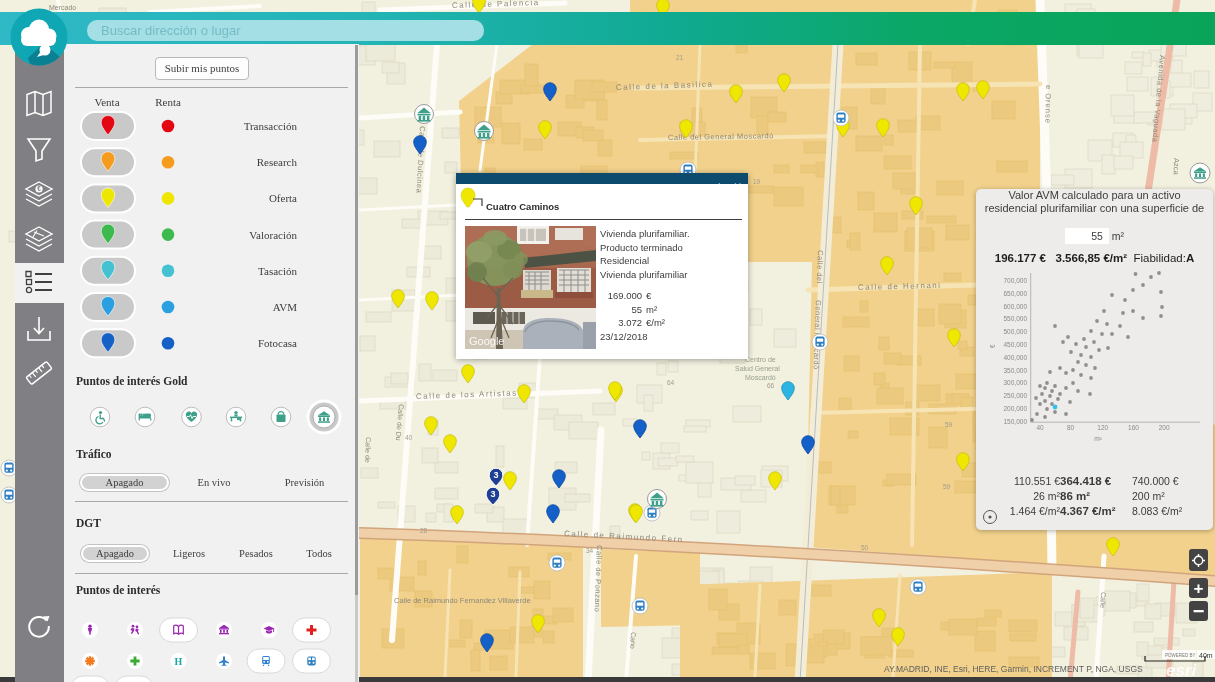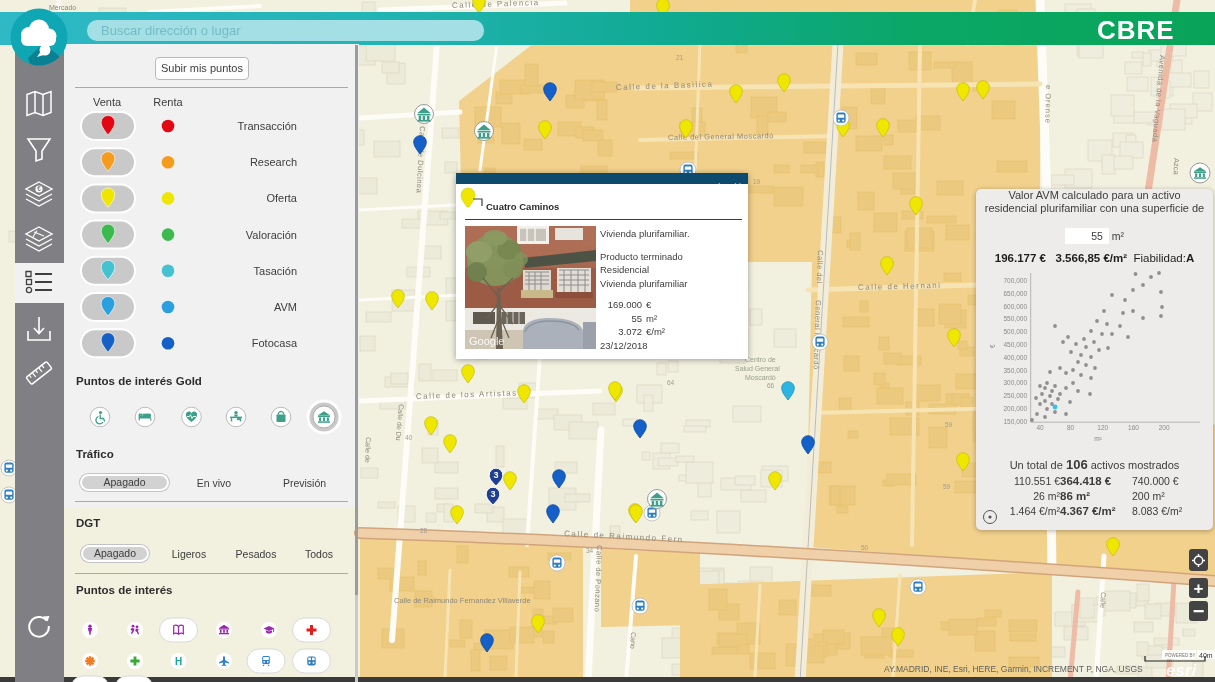--- a/index.html
+++ b/index.html
@@ -3,21 +3,21 @@
 *{margin:0;padding:0;box-sizing:border-box}
 html,body{width:1215px;height:682px;overflow:hidden;font-family:"Liberation Sans",sans-serif}
 #stage{position:relative;width:1215px;height:682px;overflow:hidden;background:#f2f0df}
 #mapc{position:absolute;left:0;top:0}
 #hdr{position:absolute;left:0;top:12px;width:1215px;height:33px;background:linear-gradient(90deg,#2fb9c6 0%,#23b4b6 30%,#10aa92 55%,#0ba767 75%,#09a458 100%)}
 #search{position:absolute;left:87px;top:8px;width:397px;height:21px;background:#a3dfe4;border-radius:10px;color:#74bcc5;font-size:13px;line-height:21px;padding-left:14px}
 #cbre{position:absolute;left:1097px;top:3px;width:110px;font-size:26px;font-weight:bold;color:#fff;letter-spacing:1px}
 #logo{position:absolute;left:9px;top:8px}
 #rail{position:absolute;left:15px;top:44px;width:49px;height:638px;background:#808084}
 #railsel{position:absolute;left:0;top:219px;width:49px;height:40px;background:#f1f1f1}
-#panel{position:absolute;left:64px;top:44px;width:295px;height:464px;background:#f1f1f1;font-family:Liberation Sans, sans-serif}
+#panel{position:absolute;left:64px;top:44px;width:295px;height:638px;background:#f1f1f1;font-family:Liberation Serif, serif}
 #sbar{position:absolute;left:355px;top:45px;width:3px;height:550px;background:#9b9b9b}
 #sbart{position:absolute;left:355px;top:595px;width:3px;height:87px;background:#c9c9c9}
 #subir{position:absolute;left:91px;top:13px;width:94px;height:23px;background:#fdfdfd;border:1px solid #b9b9b9;border-radius:4px;text-align:center;line-height:21px;font-size:11px;color:#3f3f3f}
 .sep{position:absolute;left:11px;width:273px;border-top:1px solid #a9a9a9}
 .colhead{position:absolute;text-align:center;font-size:11px;color:#3d3d3d}
 .head{position:absolute;left:12px;font-size:11.5px;font-weight:bold;color:#2d2d2d}
 .pillbtn{position:absolute;height:17px;background:#d2d2d2;border:2px solid #fff;border-radius:10px;box-shadow:0 0 0 1px #c2c2c2;text-align:center;font-size:10.5px;color:#3d3d3d;line-height:13px}
 .txtbtn{position:absolute;text-align:center;font-size:10.5px;color:#3d3d3d}
 #popup{position:absolute;left:456px;top:173px;width:292px;height:186px;border-radius:2px;box-shadow:0 1px 6px rgba(0,0,0,0.35)}
 #ptitle{position:absolute;left:0;top:0;width:292px;height:11px;background:#0c4a6e;color:#fff;font-size:8px;line-height:11px;padding:8px 6px;display:flex;justify-content:space-between}
@@ -801,21 +801,21 @@
 <ellipse cx="48" cy="44" rx="10" ry="9" fill="#7e9158" opacity="0.85"></ellipse>
 <ellipse cx="12" cy="46" rx="10" ry="10" fill="#6f8350"></ellipse>
 <ellipse cx="30" cy="12" rx="12" ry="8" fill="#8a9c64" opacity="0.9"></ellipse>
 <ellipse cx="56" cy="33" rx="7" ry="7" fill="#81935a" opacity="0.8"></ellipse>
 </g>
 <path d="M31,123 L32,62 L35,62 L38,123 Z" fill="#6b6353"></path>
 <path d="M33,70 L18,52 M34,66 L48,52 M33,78 L22,92 M35,80 L48,98 M34,92 L26,112 M34,88 L44,112" stroke="#6b6353" stroke-width="1.3" fill="none"></path>
 <text x="4" y="119" font-size="11" fill="#fff" opacity="0.9" font-family="Liberation Sans">Google</text>
 </svg></div>
 <div id="pinfo">
-<div style="margin-bottom:9px">Vivienda plurifamiliar.</div>
+<div style="">Vivienda plurifamiliar.</div>
 <div>Producto terminado</div>
 <div>Residencial</div>
 <div style="margin-bottom:8px">Vivienda plurifamiliar</div>
 <div class="nrow"><span class="num">169.000</span><span class="unit">€</span></div>
 <div class="nrow"><span class="num">55</span><span class="unit">m²</span></div>
 <div class="nrow"><span class="num">3.072</span><span class="unit">€/m²</span></div>
 <div style="">23/12/2018</div>
 </div>
 </div>
 </div>
@@ -905,21 +905,20 @@
         <circle cx="144" cy="137" r="1.9" fill="#7f7f7f" opacity="0.85"></circle>
         <circle cx="132" cy="159" r="1.9" fill="#7f7f7f" opacity="0.85"></circle>
         <circle cx="119" cy="179" r="1.9" fill="#7f7f7f" opacity="0.85"></circle>
         <circle cx="84" cy="179" r="1.9" fill="#7f7f7f" opacity="0.85"></circle>
         <circle cx="74" cy="183" r="1.9" fill="#7f7f7f" opacity="0.85"></circle>
         <circle cx="60" cy="209" r="1.9" fill="#7f7f7f" opacity="0.85"></circle>
         <circle cx="94" cy="213" r="1.9" fill="#7f7f7f" opacity="0.85"></circle>
         <circle cx="114" cy="205" r="1.9" fill="#7f7f7f" opacity="0.85"></circle>
         <circle cx="79" cy="218" r="2.4" fill="#35c0ea"></circle>
 </svg>
-<div id="avmtotal">Un total de <b style="font-size:13px">106</b> activos mostrados</div>
 <table id="avmtab">
 <tbody>
           <tr>
             <td class="r">110.551&nbsp;€</td>
             <td class="c"><b>364.418&nbsp;€</b></td>
             <td class="l">740.000&nbsp;€</td>
           </tr>
 <tr>
             <td class="r">26&nbsp;m²</td>
             <td class="c"><b>86&nbsp;m²</b></td>
@@ -953,21 +952,20 @@
         <svg width="13" height="13" viewBox="0 0 13 13">
           <circle cx="6.5" cy="6.5" r="4.2" fill="none" stroke="#fff" stroke-width="1.4"></circle>
           <path d="M6.5,0 L6.5,2.5 M6.5,10.5 L6.5,13 M0,6.5 L2.5,6.5 M10.5,6.5 L13,6.5" stroke="#fff" stroke-width="1.4"></path>
         </svg>
       </div>
 <div class="cbtn" style="top:29px;font-size:17px;font-weight:bold">+</div>
 <div class="cbtn" style="top:52px;font-size:20px;font-weight:bold">−</div>
 </div>
 <div id="hdr">
       <div id="search">Buscar dirección o lugar</div>
-      <div id="cbre">CBRE</div>
     </div>
 <div id="rail">
       <div id="railsel"></div>
       <svg width="50" height="638" style="position:absolute;left:0;top:0" viewBox="0 0 50 638">
         <g transform="translate(24,59.5)">
           <g fill="none" stroke="#fff" stroke-width="1.5">
             <path d="M-12,-9 L-4,-12 L4,-9 L12,-12 L12,9 L4,12 L-4,9 L-12,12 Z"></path>
             <path d="M-4,-12 L-4,9 M4,-9 L4,12"></path>
           </g>
         </g>

